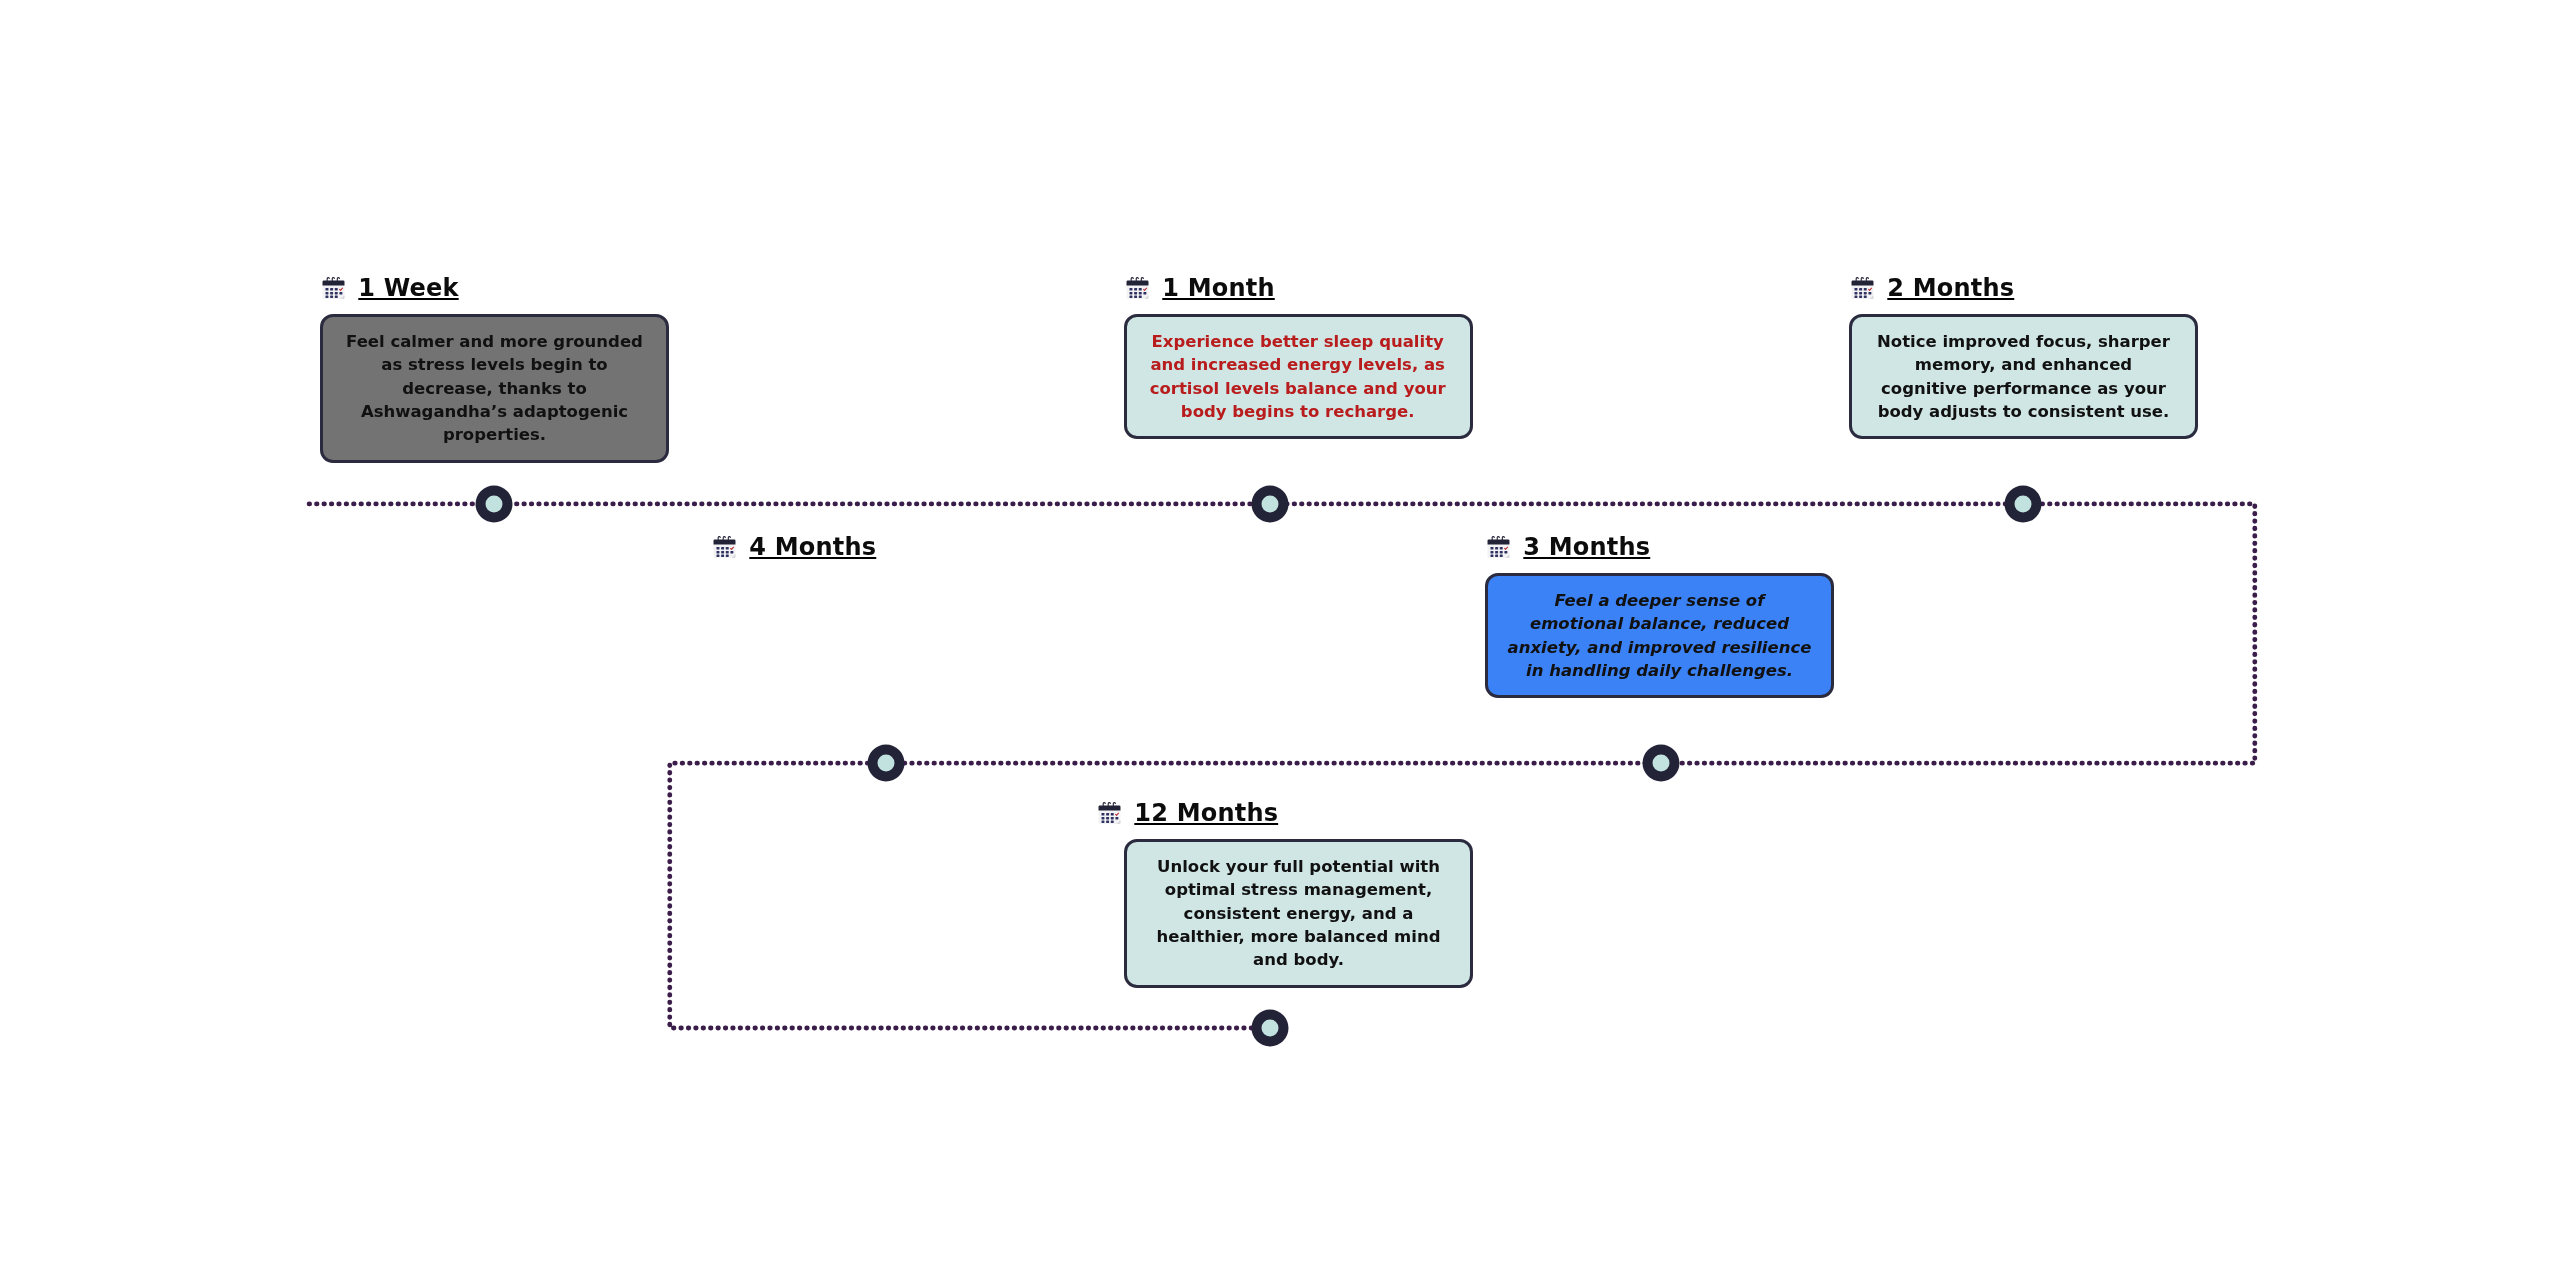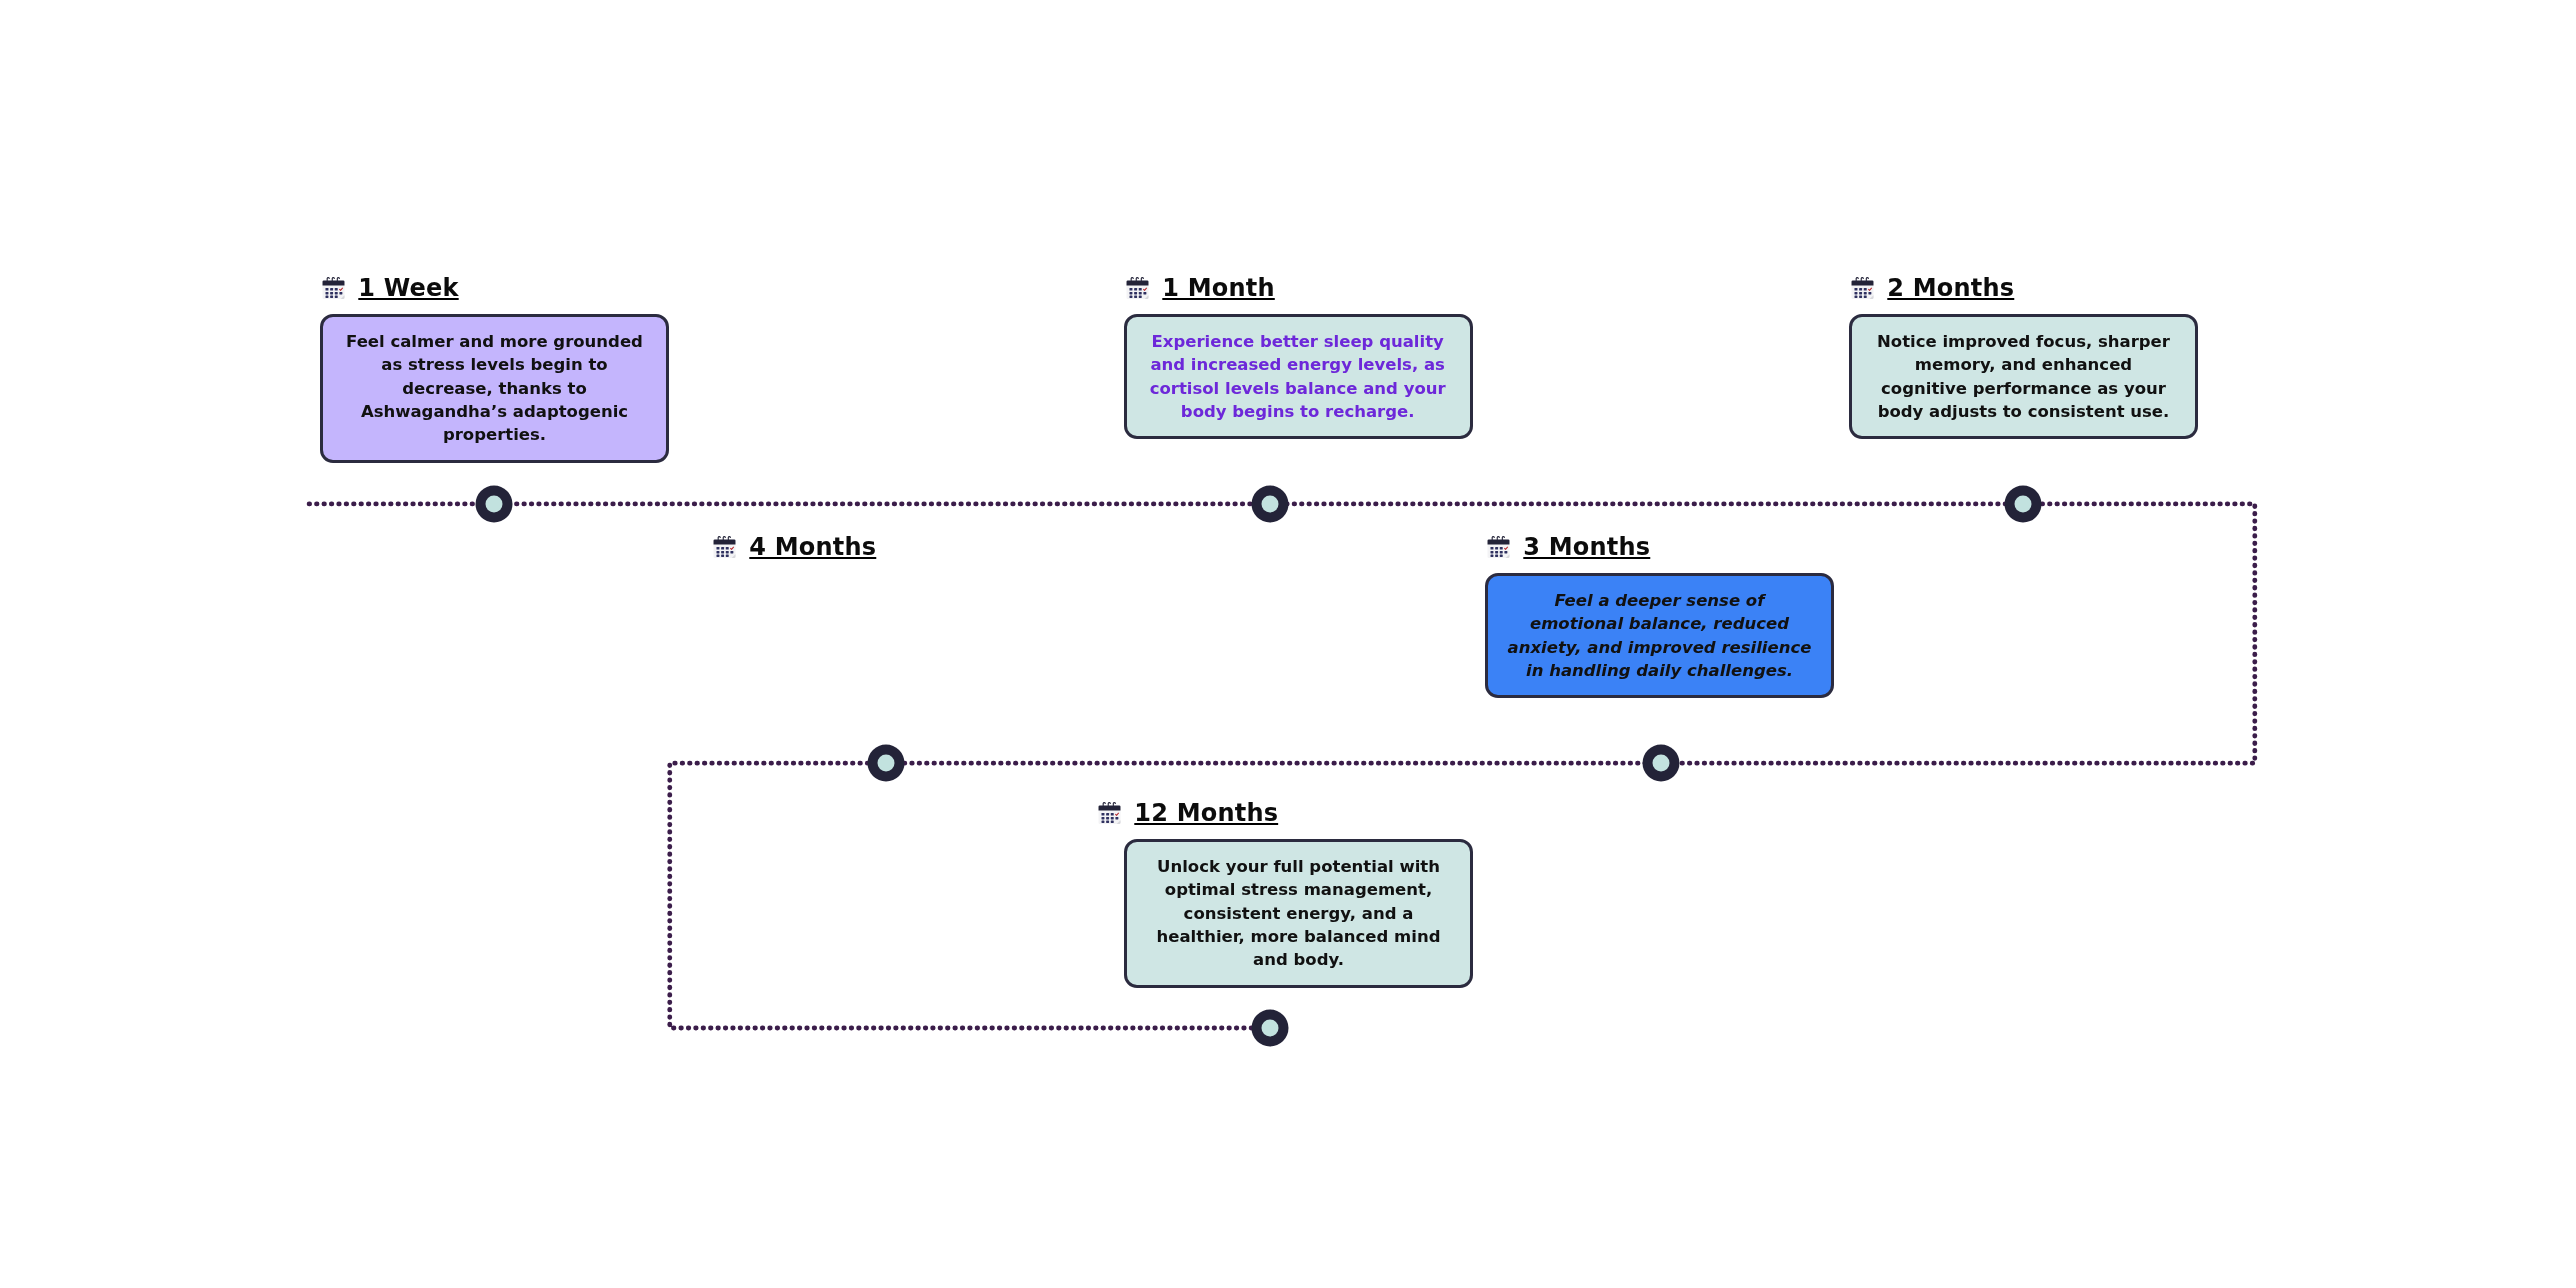--- a/index.html
+++ b/index.html
@@ -141,21 +141,21 @@
           <rect x="46" y="40" width="7" height="6" rx="1"></rect>
           <rect x="13" y="48.5" width="7" height="6" rx="1"></rect>
           <rect x="24" y="48.5" width="7" height="6" rx="1"></rect>
           <rect x="35" y="48.5" width="7" height="6" rx="1"></rect>
         </g>
         <path d="M46.5 34 l2.2 2.4 l4.6 -5.2" fill="none" stroke="#b5262b" stroke-width="2.4" stroke-linecap="round" stroke-linejoin="round"></path>
         <path d="M58 48 v6 a3 3 0 0 1 -3 3 h-6 z" fill="#d8d8dc"></path>
       </svg>
       <div class="ms-title" style="color: rgb(12, 12, 12);">1 Week</div>
     </div>
-    <div class="ms-card" style="background: #c4b5fd; border-color: rgb(43, 43, 63); color: rgb(17, 17, 17);">
+    <div class="ms-card" style="background: #737373; border-color: rgb(43, 43, 63); color: rgb(17, 17, 17);">
       <span>Feel calmer and more grounded as stress levels begin to decrease, thanks to Ashwagandha’s adaptogenic properties.</span>
     </div>
   </div>
       <div class="milestone" style="left: 1096px; top: 272px; margin-left: 28px;">
     <div class="ms-head">
       <svg class="cal-icon" viewBox="0 0 64 64" xmlns="http://www.w3.org/2000/svg">
         <path d="M9 13 h46 a3 3 0 0 1 3 3 v38 a3 3 0 0 1 -3 3 h-46 a3 3 0 0 1 -3 -3 v-38 a3 3 0 0 1 3 -3 z" fill="#f3f3f5"></path>
         <path d="M9 13 h46 a3 3 0 0 1 3 3 v9 h-52 v-9 a3 3 0 0 1 3 -3 z" fill="#232338"></path>
         <g fill="none" stroke="#232338" stroke-width="2.6" stroke-linecap="round">
           <path d="M17 13 v-5 a2.6 2.6 0 0 1 5 0"></path>
@@ -172,21 +172,21 @@
           <rect x="46" y="40" width="7" height="6" rx="1"></rect>
           <rect x="13" y="48.5" width="7" height="6" rx="1"></rect>
           <rect x="24" y="48.5" width="7" height="6" rx="1"></rect>
           <rect x="35" y="48.5" width="7" height="6" rx="1"></rect>
         </g>
         <path d="M46.5 34 l2.2 2.4 l4.6 -5.2" fill="none" stroke="#b5262b" stroke-width="2.4" stroke-linecap="round" stroke-linejoin="round"></path>
         <path d="M58 48 v6 a3 3 0 0 1 -3 3 h-6 z" fill="#d8d8dc"></path>
       </svg>
       <div class="ms-title" style="color: rgb(12, 12, 12);">1 Month</div>
     </div>
-    <div class="ms-card" style="background: rgb(207, 230, 228); border-color: rgb(43, 43, 63); color: #6d28d9; padding-left: 16px;">
+    <div class="ms-card" style="background: rgb(207, 230, 228); border-color: rgb(43, 43, 63); color: #b91c1c; padding-left: 16px;">
       <span>Experience better sleep quality and increased energy levels, as cortisol levels balance and your body begins to recharge.</span>
     </div>
   </div>
       <div class="milestone" style="left: 1849px; top: 272px;">
     <div class="ms-head">
       <svg class="cal-icon" viewBox="0 0 64 64" xmlns="http://www.w3.org/2000/svg">
         <path d="M9 13 h46 a3 3 0 0 1 3 3 v38 a3 3 0 0 1 -3 3 h-46 a3 3 0 0 1 -3 -3 v-38 a3 3 0 0 1 3 -3 z" fill="#f3f3f5"></path>
         <path d="M9 13 h46 a3 3 0 0 1 3 3 v9 h-52 v-9 a3 3 0 0 1 3 -3 z" fill="#232338"></path>
         <g fill="none" stroke="#232338" stroke-width="2.6" stroke-linecap="round">
           <path d="M17 13 v-5 a2.6 2.6 0 0 1 5 0"></path>

